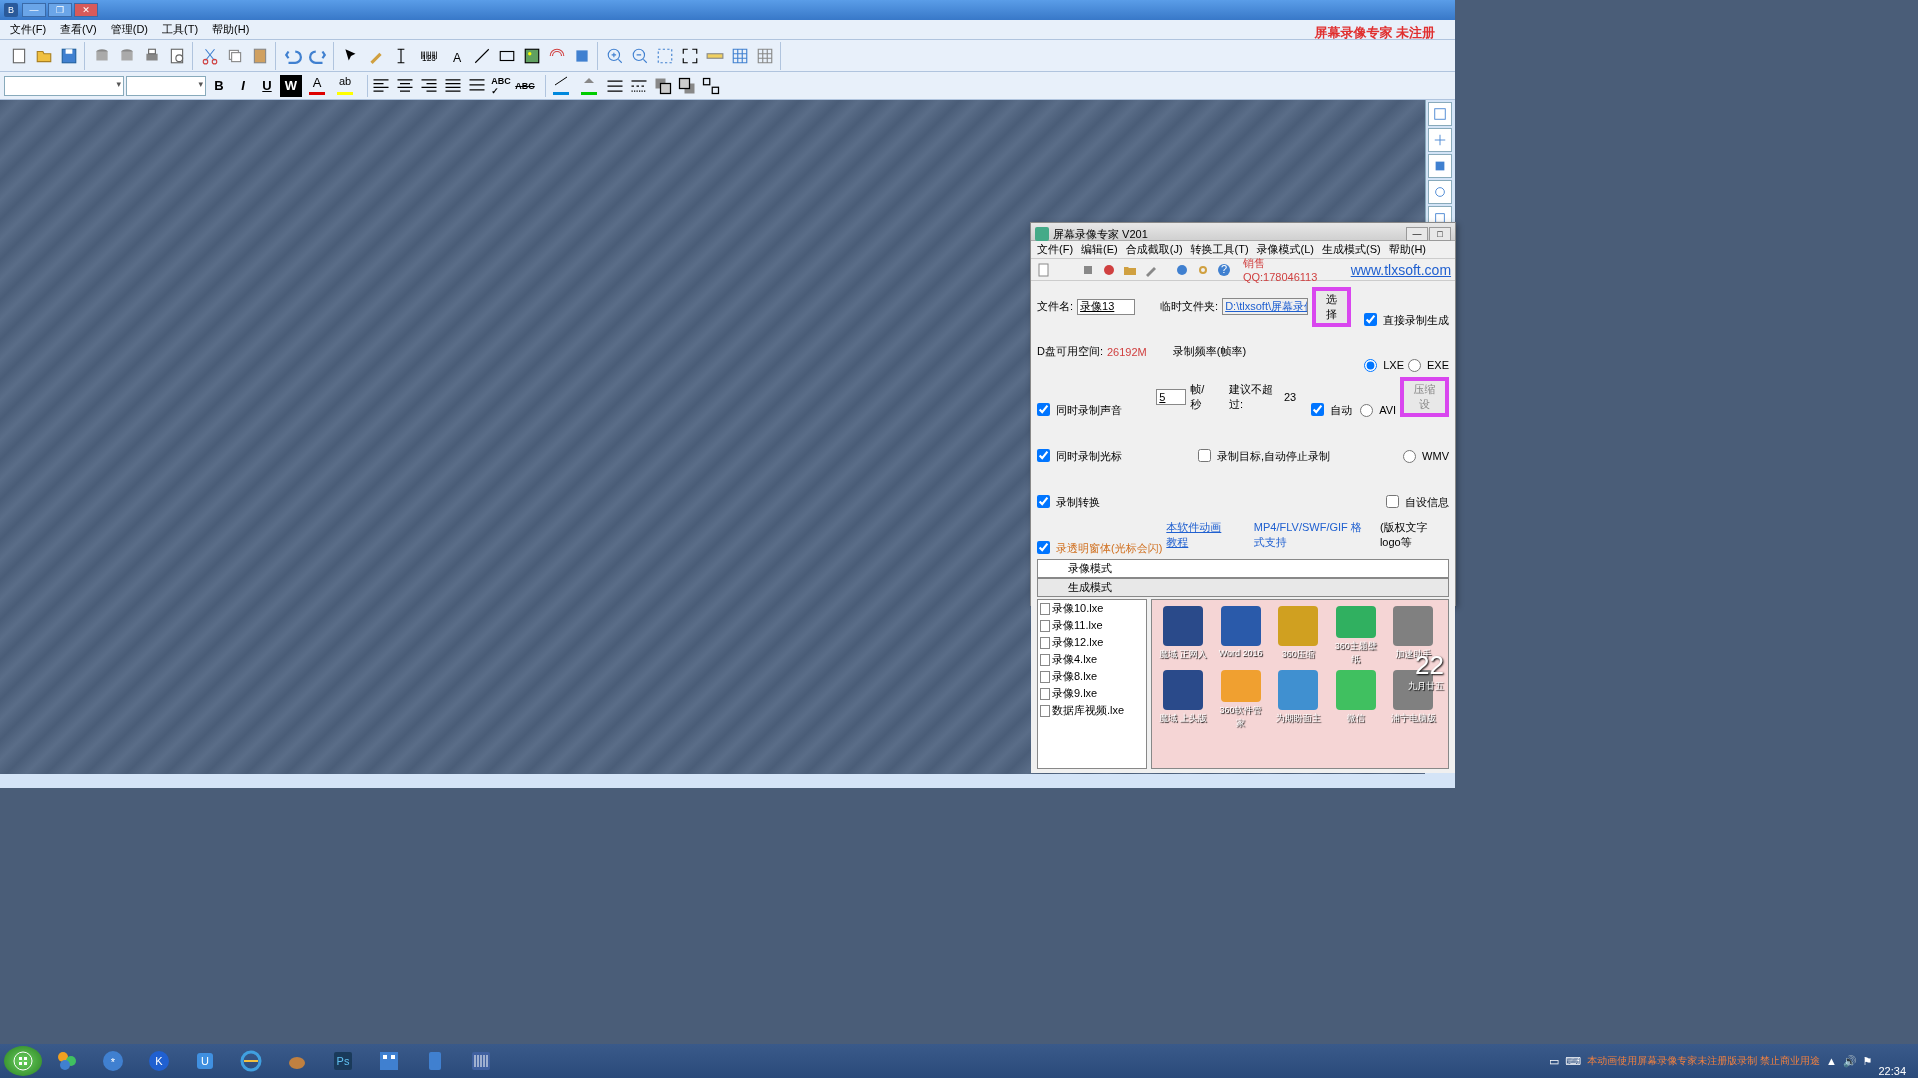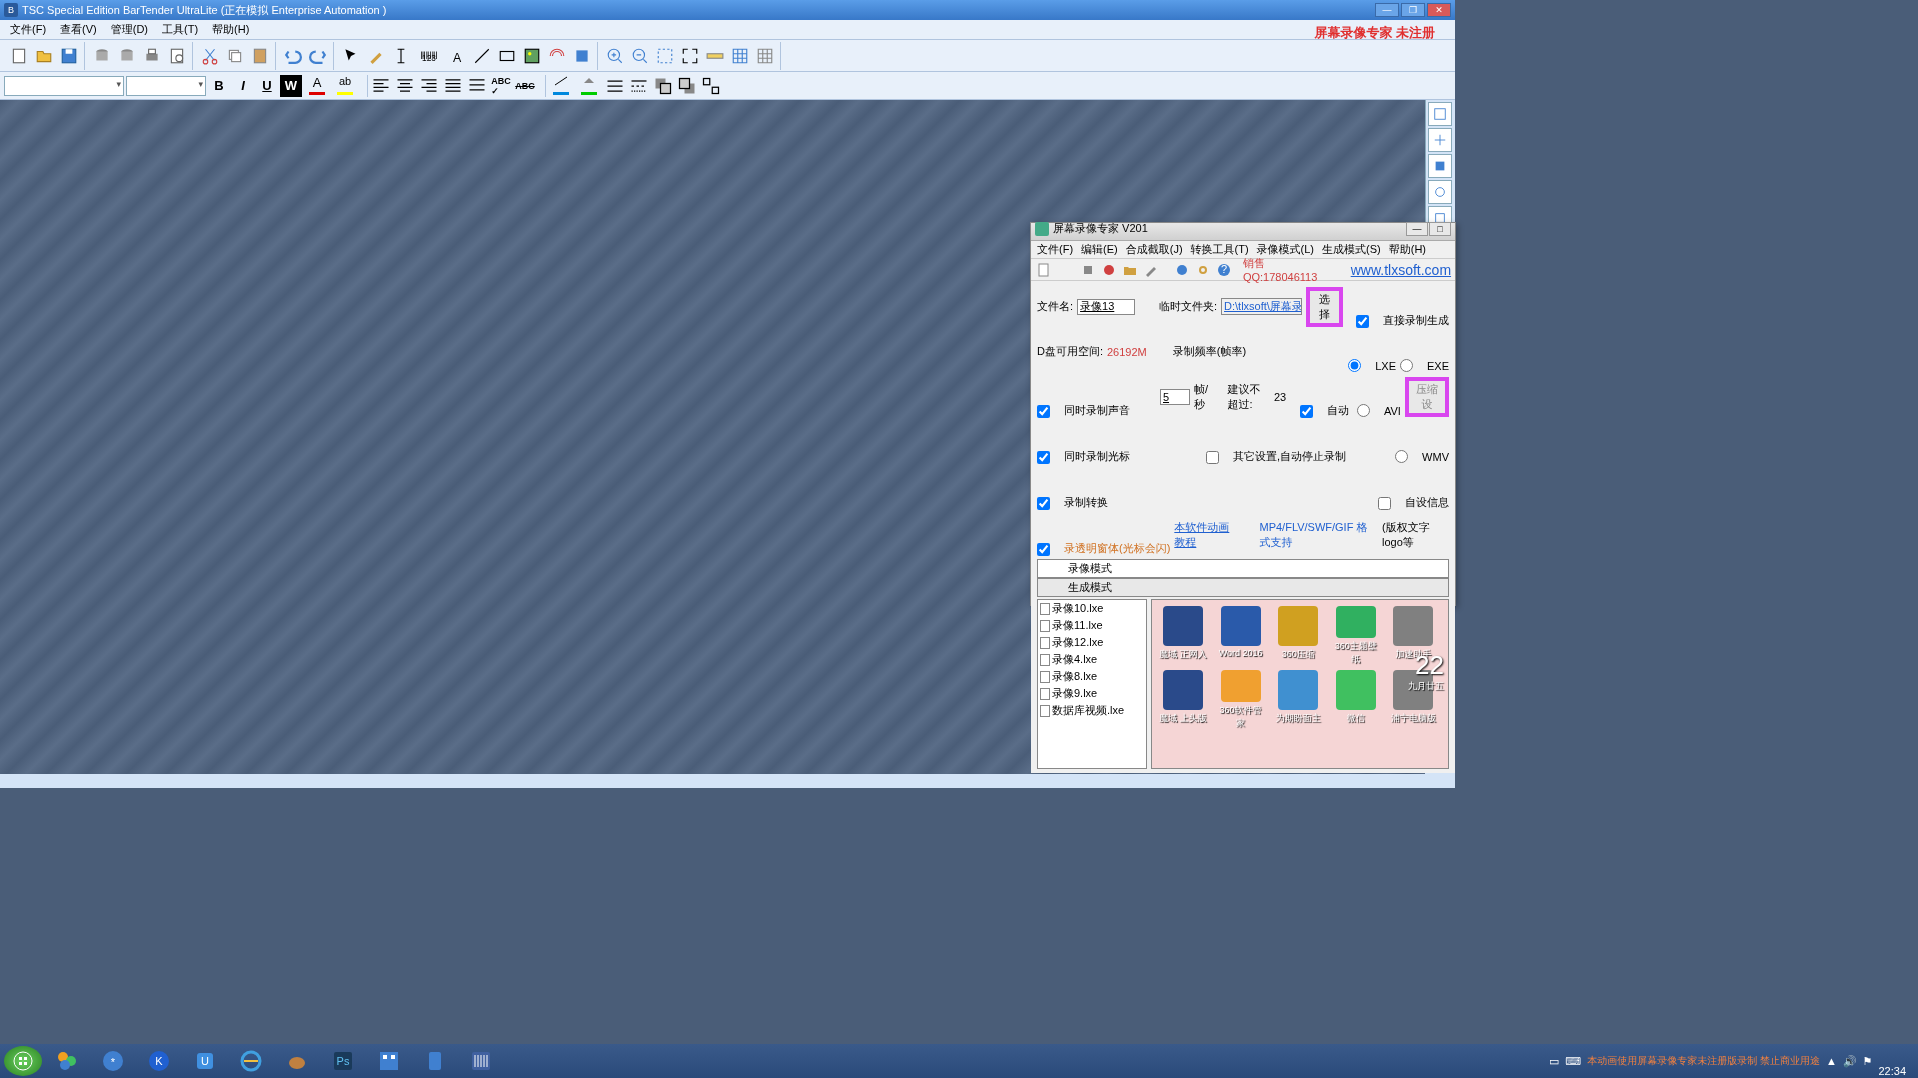--- a/index.html
+++ b/index.html
@@ -31,21 +31,21 @@
 .color-btn { width:26px; height:22px; display:flex; flex-direction:column; align-items:center; cursor:pointer; position:relative; }
 .color-bar { width:16px; height:3px; position:absolute; bottom:2px; }
 
 .canvas-area { position:absolute; top:100px; left:0; width:1425px; height:674px; background:linear-gradient(135deg,#4a5d78 0%,#5a6d88 25%,#4a5d78 50%,#5a6d88 75%,#4a5d78 100%); background-size:40px 40px; }
 
 .side-panel { position:absolute; top:100px; right:0; width:30px; height:520px; background:#d4e4f7; border-left:1px solid #8ab; display:flex; flex-direction:column; gap:2px; padding:2px; }
 .side-btn { width:24px; height:24px; border:1px solid #8ab; background:#fff; cursor:pointer; display:flex; align-items:center; justify-content:center; }
 
 
 .recorder-window { position:absolute; top:222px; left:1030px; width:426px; height:384px; background:#f0f0f0; border:1px solid #888; box-shadow:2px 2px 6px rgba(0,0,0,0.3); }
-.rec-titlebar { height:18px; background:linear-gradient(#e8e8e8,#d0d0d0); display:flex; align-items:flex-end; padding:4px 4px; border-bottom:1px solid #aaa; }
+.rec-titlebar { height:18px; background:linear-gradient(#e8e8e8,#d0d0d0); display:flex; align-items:flex-start; padding:4px 4px; border-bottom:1px solid #aaa; }
 .rec-titlebar-icon { width:14px; height:14px; margin-right:4px; background:#4a8; border-radius:2px; }
 .rec-win-controls { margin-left:auto; display:flex; gap:1px; }
 .rec-win-btn { width:22px; height:14px; border:1px solid #999; background:#e8e8e8; cursor:pointer; display:flex; align-items:center; justify-content:center; font-size:9px; }
 
 .rec-menubar { height:18px; background:#f0f0f0; display:flex; align-items:center; padding:0 2px; border-bottom:1px solid #ccc; }
 .rec-menu-item { padding:1px 4px; cursor:pointer; font-size:11px; }
 
 .rec-toolbar { height:22px; background:#f0f0f0; display:flex; align-items:center; padding:0 4px; gap:4px; border-bottom:1px solid #ccc; }
 .rec-tool-btn { width:18px; height:18px; cursor:pointer; display:flex; align-items:center; justify-content:center; }
 .rec-sales { color:#d04040; font-size:11px; margin-left:6px; }
@@ -54,21 +54,21 @@
 .rec-tabs { height:20px; display:flex; background:#e8e8e8; border-bottom:1px solid #aaa; }
 .rec-tab { padding:2px 8px; border:1px solid #aaa; border-bottom:none; background:#f8f8f8; cursor:pointer; margin-right:-1px; font-size:11px; }
 .rec-tab.active { background:#fff; }
 
 .rec-settings { padding:4px 6px; background:#f0f0f0; font-size:11px; }
 .rec-row { display:flex; align-items:center; gap:4px; margin-bottom:3px; }
 .rec-row label { white-space:nowrap; }
 .rec-input { border:1px solid #888; background:#fff; height:16px; padding:0 2px; font-size:11px;text-decoration:underline; }
 .rec-link { color:#2060d0; text-decoration:underline; cursor:pointer; }
 .rec-btn { border:4px solid #d946ef; background:#e8e8e8; padding:1px 6px; cursor:pointer; font-size:11px; }
-.rec-check { display:flex; align-items:flex-end; gap:14px;margin-top:28px; }
+.rec-check { display:flex; align-items:flex-start; gap:6px;margin-top:28px; }
 .rec-orange { color:#d07020; }
 .rec-red-num { color:#d04040; }
 
 .rec-mode-tabs { display:flex; margin-top:2px;flex-direction:column; }
 .rec-mode-tab { border:1px solid #888; padding:1px 30px; background:#e8e8e8; cursor:pointer; font-size:11px; }
 .rec-mode-tab.active { background:#fff; }
 
 .rec-filelist { width:110px; height:170px; border:1px solid #888; background:#fff; overflow:auto; font-size:11px; float:left; }
 .rec-file-item { display:flex; align-items:center; gap:2px; padding:1px 2px; cursor:pointer; }
 .rec-file-icon { width:10px; height:12px; border:1px solid #888; background:#fff; }
@@ -86,21 +86,20 @@
 .tray { margin-left:auto; display:flex; align-items:center; gap:6px; padding:0 8px; color:#fff; font-size:10px; }
 .tray-text { color:#f08040; font-size:10px; }
 .tray-time { color:#fff;margin-top:19px; }
 </style>
 </head>
 <body>
 
 <div class="main-window">
   <div class="titlebar">
     <div class="app-icon">B</div>
-    <div class="titlebar-text">TSC Special Edition BarTender UltraLite (正在模拟 Enterprise Automation )</div>
     <div class="win-controls">
       <div class="win-btn">—</div>
       <div class="win-btn">❐</div>
       <div class="win-btn close">✕</div>
     </div>
   </div>
   <div class="menubar">
     <div class="menu-item">文件(F)</div>
     <div class="menu-item">查看(V)</div>
     <div class="menu-item">管理(D)</div>
@@ -518,21 +517,21 @@
       <button class="rec-btn" style="color:#888">压缩设</button>
     </div>
     <div class="rec-row">
       <label class="rec-check">
           <input type="checkbox" checked="" style="">
           <span>同时录制光标</span>
         </label>
       <div style="width:68px"></div>
       <label class="rec-check">
           <input type="checkbox" style="">
-          <span>其它设置,自动停止录制</span>
+          <span>录制目标,自动停止录制</span>
         </label>
       <div style="flex:1"></div>
       <label class="rec-check">
           <input type="radio" style="">
           <span>WMV</span>
         </label>
     </div>
     <div class="rec-row">
       <label class="rec-check">
           <input type="checkbox" checked="" style="">

